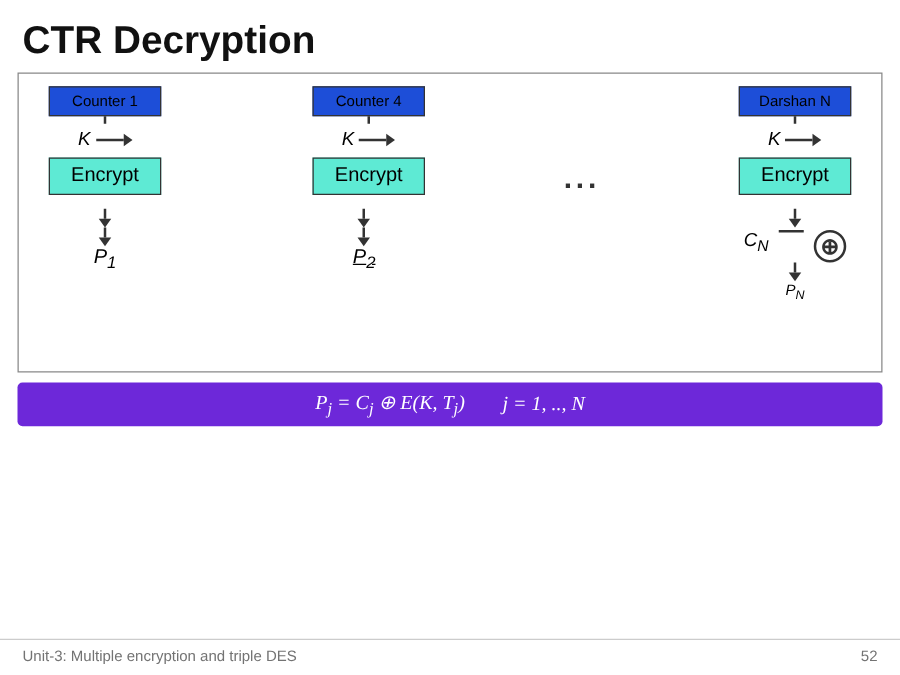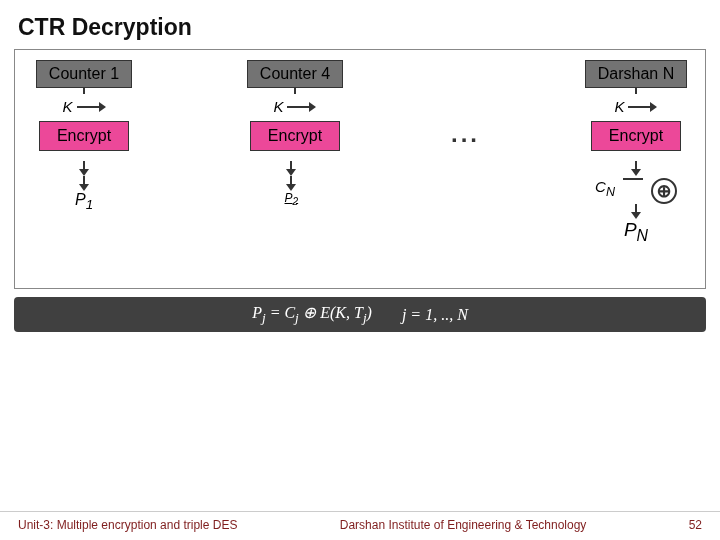--- a/index.html
+++ b/index.html
@@ -6,21 +6,21 @@
     body {
       width: 720px;
       height: 540px;
       background: #fff;
       font-family: Arial, sans-serif;
       overflow: hidden;
       position: relative;
     }
 
     .page-title {
-      font-size: 23px;
+      font-size: 31px;
       font-weight: bold;
       padding: 14px 18px 8px;
       color: #111;
     }
 
     .diagram-area {
       border: 1.5px solid #888;
       margin: 0 14px;
       padding: 10px 14px 14px;
       position: relative;
@@ -30,23 +30,23 @@
     .blocks-row {
       display: flex;
       align-items: flex-start;
       justify-content: space-between;
       width: 100%;
     }
 
     .counter-box {
       border: 1.5px solid #333;
       padding: 4px 12px;
-      font-size: 16px;
+      font-size: 12px;
       font-weight: 500;
-      background: #737373;
+      background: #1d4ed8;
       min-width: 90px;
       text-align: center;
     }
 
     .k-line {
       width: 22px;
       height: 2px;
       background: #333;
     }
 
@@ -64,21 +64,21 @@
       border-left: 5px solid transparent;
       border-right: 5px solid transparent;
       border-top: 7px solid #333;
     }
 
     .encrypt-box {
       border: 1.5px solid #333;
       padding: 5px 14px;
       font-size: 16px;
       font-weight: 500;
-      background: #ec4899;
+      background: #5eead4;
       min-width: 90px;
       text-align: center;
     }
 
     .dots-col {
       display: flex;
       flex-direction: column;
       align-items: center;
       justify-content: center;
       font-size: 24px;
@@ -106,42 +106,42 @@
     .xor-circle::before {
       content: '⊕';
       font-size: 18px;
     }
 
     .formula-row {
       display: flex;
       align-items: center;
       justify-content: center;
       margin: 8px 14px 0;
-      background: #404040;
+      background: #6d28d9;
       border-radius: 4px;
       padding: 6px 20px;
       gap: 30px;
     }
 
     .formula-text {
       color: #fff;
       font-style: italic;
       font-size: 15px;
     }
 
     .footer-row {
       position: absolute;
       bottom: 8px;
       left: 0;
       right: 0;
       display: flex;
       justify-content: space-between;
       padding: 0 18px;
       font-size: 12px;
-      color: #7f1d1d;
+      color: #737373;
       border-top: 1px solid #ccc;
       padding-top: 6px;
     }
 
     .block-group {
       display: flex;
       flex-direction: column;
       align-items: center;
       min-width: 110px;
     }
@@ -228,48 +228,47 @@
     </div>
 
     <div class="block-group">
       <div class="xor-col">
         <div style="height:8px;width:2px;background:#333;"></div>
         <div class="vert-arrowhead"></div>
       </div>
       <div class="xor-col">
         <div style="height:8px;width:2px;background:#333;"></div>
         <div class="vert-arrowhead"></div>
-        <span style="font-size:12px; font-style:italic;text-decoration:underline;">P<sub>2</sub></span>
+        <span style="font-size:16px; font-style:italic;text-decoration:underline;">P<sub>2</sub></span>
       </div>
     </div>
 
     <div style="min-width:40px;"></div>
 
     <div class="block-group">
       <div class="xor-col">
         <div style="height:8px;width:2px;background:#333;"></div>
         <div class="vert-arrowhead"></div>
       </div>
       <div style="display:flex; align-items:flex-start; gap:8px; margin-top:2px;">
         <span style="font-size:15px; font-style:italic;">C<sub>N</sub></span>
         <div style="width:20px;height:2px;background:#333;"></div>
         <div class="xor-circle"></div>
       </div>
       <div class="xor-col">
         <div style="height:8px;width:2px;background:#333;"></div>
         <div class="vert-arrowhead"></div>
-        <span style="font-size:19px; font-style:italic;">P<sub>N</sub></span>
+        <span style="font-size:12px; font-style:italic;">P<sub>N</sub></span>
       </div>
     </div>
 
   </div>
 </div>
 
 <div class="formula-row">
   <span class="formula-text" style="font-family: 'Times New Roman', serif; font-size:16px;">P<sub style="color:#fff;">j</sub> = C<sub style="color:#fff;">j</sub> ⊕ E(K, T<sub style="color:#fff;">j</sub>)</span>
   <span class="formula-text" style="font-family: 'Times New Roman', serif; font-size:16px;">j = 1, .., N</span>
 </div>
 
 <div class="footer-row">
   <span>Unit-3: Multiple encryption and triple DES</span>
-  <span>Darshan Institute of Engineering &amp; Technology</span>
   <span>52</span>
 </div>
 
 </body></html>

